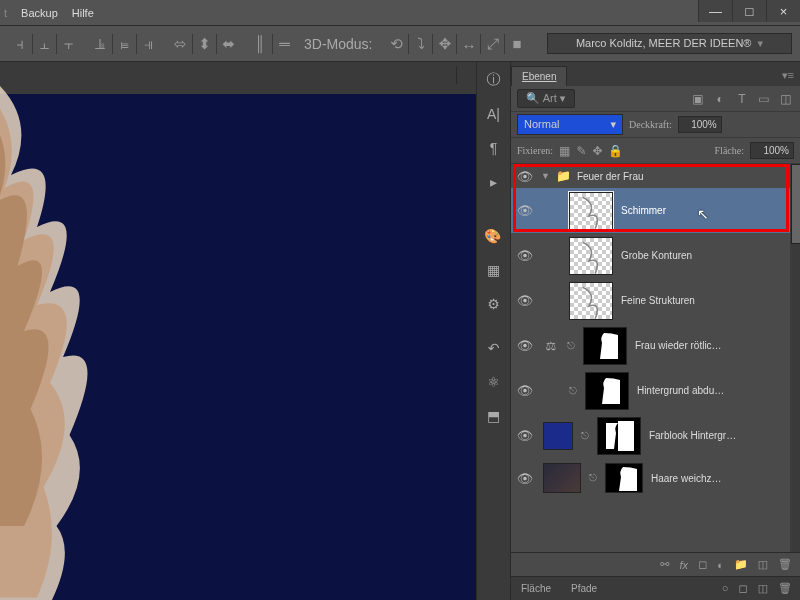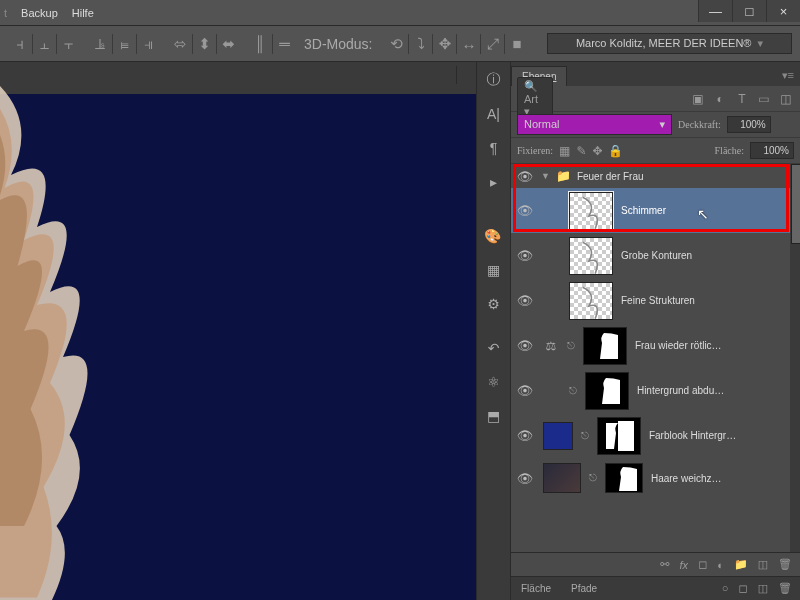--- a/index.html
+++ b/index.html
@@ -36,24 +36,24 @@
 .vstrip { width: 34px; background: #3a3a3a; border-left: 1px solid #2a2a2a; display: flex; flex-direction: column; align-items: center; padding-top: 8px; gap: 14px; }
 .vstrip span { width: 20px; height: 20px; display: flex; align-items: center; justify-content: center; color: #aaa; font-size: 14px; }
 
 
 .panels { width: 290px; background: #4a4a4a; border-left: 1px solid #2a2a2a; display: flex; flex-direction: column; }
 .paneltabs { display: flex; height: 24px; background: #3a3a3a; align-items: flex-end; }
 .paneltab { padding: 4px 10px; color: #ccc; background: #4a4a4a; border: 1px solid #2a2a2a; border-bottom: none; font-size: 10px; text-decoration: underline; }
 .panelmenu { margin-left: auto; padding: 4px 6px; color: #888; }
 
 .panelrow { display: flex; align-items: center; height: 26px; padding: 0 6px; gap: 6px; border-bottom: 1px solid #3a3a3a; }
-.searchbox { background: #383838; border: 1px solid #2a2a2a; padding: 2px 6px; width: 36px; color: #999; border-radius: 2px; }
+.searchbox { background: #383838; border: 1px solid #2a2a2a; padding: 2px 6px; width: 58px; color: #999; border-radius: 2px; text-align: center; }
 .filtericons { display: flex; gap: 6px; margin-left: auto; }
 .filtericons span { width: 16px; height: 16px; display: inline-flex; align-items: center; justify-content: center; color: #999; font-size: 12px; }
-.blendselect { background: #a21caf; border: 1px solid #2a2a2a; padding: 3px 6px; width: 155px; color: #ccc; display: flex; justify-content: space-between; }
+.blendselect { background: #1d4ed8; border: 1px solid #2a2a2a; padding: 3px 6px; width: 106px; color: #ccc; display: flex; justify-content: space-between; }
 .lbl { color: #aaa; font-size: 10px; font-family: Liberation Serif, serif; }
 .valbox { background: #383838; border: 1px solid #2a2a2a; padding: 2px 4px; width: 44px; color: #ccc; text-align: right; font-size: 10px; }
 .lockicons { display: flex; gap: 6px; }
 .lockicons span { color: #999; font-size: 12px; }
 
 
 .layerlist { flex: 1; overflow: hidden; background: #4a4a4a; position: relative; }
 .scrollbar { position: absolute; right: 0; top: 0; bottom: 0; width: 10px; background: #3a3a3a; }
 .scrollbar .thumb { position: absolute; top: 0; height: 80px; left: 1px; right: 1px; background: #666; }
 

